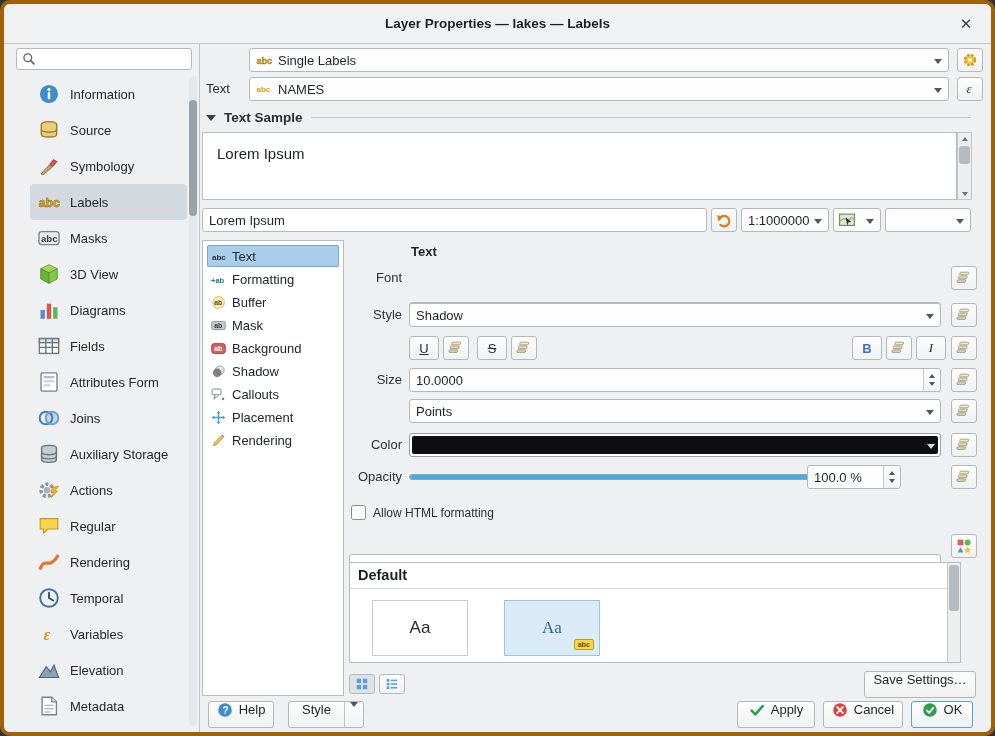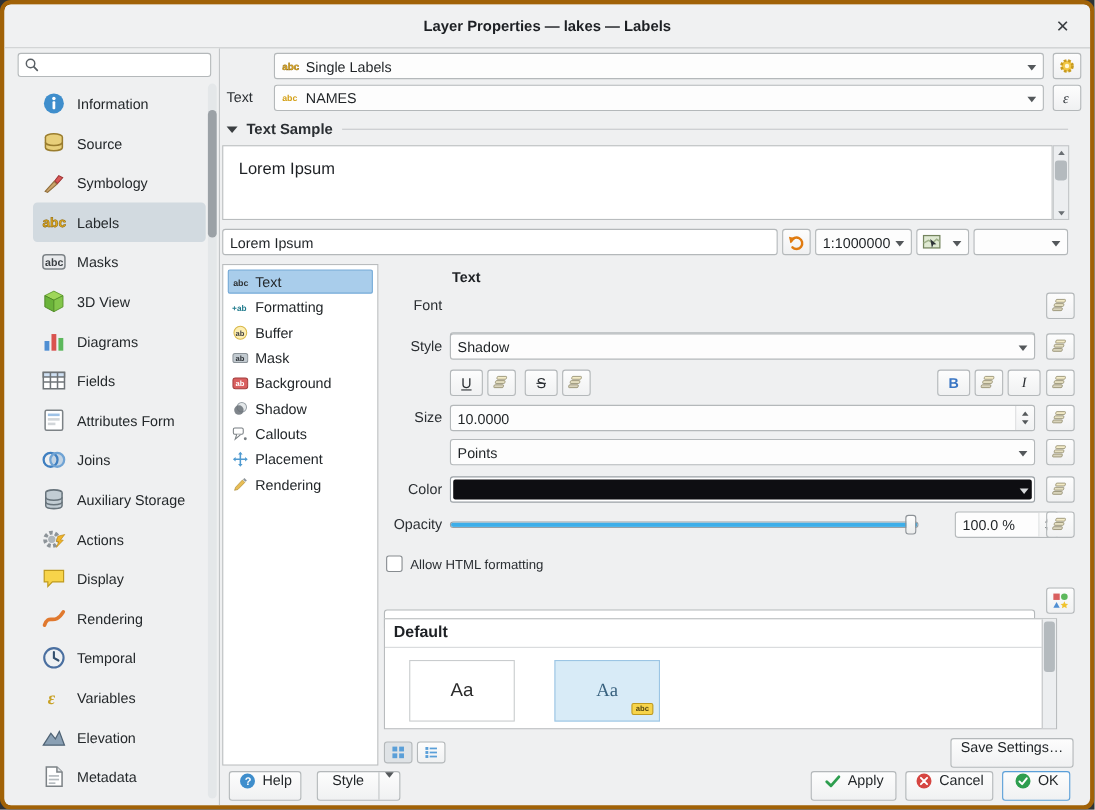--- a/index.html
+++ b/index.html
@@ -371,21 +371,21 @@
             </svg>
           </span>
           <span class="side-label">Actions</span>
         </div>
         <div class="side-item">
           <span class="ic ic22">
             <svg viewBox="0 0 16 16" xmlns="http://www.w3.org/2000/svg">
               <path d="M1.6 2.6 h12.8 v7.6 h-7.4 l-3 3 v-3 H1.6 z" fill="#f7d44a" stroke="#bf9a1f" stroke-width="0.8"></path>
             </svg>
           </span>
-          <span class="side-label">Display</span>
+          <span class="side-label">Regular</span>
         </div>
         <div class="side-item">
           <span class="ic ic22">
             <svg viewBox="0 0 16 16" xmlns="http://www.w3.org/2000/svg">
               <path d="M1.8 12.6 C4.6 4.2 8.2 13.8 14.2 3.8" fill="none" stroke="#e0792f" stroke-width="2.4" stroke-linecap="round"></path>
             </svg>
           </span>
           <span class="side-label">Rendering</span>
         </div>
         <div class="side-item">
@@ -747,21 +747,21 @@
         </span>
       </div>
 
     <div class="form-label" style="top:421px;">Opacity</div>
     <div class="slider" style="left:209px;top:421px;width:426px;">
       <div class="slider-track">
           <div class="slider-fill" style="width: 100%;"></div>
         </div>
       <div class="slider-handle"></div>
     </div>
-    <div class="combo spin" style="left:668px;top:421px;width:94px;">
+    <div class="combo spin" style="left:607px;top:421px;width:94px;">
       <span>100.0 %</span>
       <span class="spin-ud">
           <span class="tri-up-s"></span>
           <span class="tri-dn-s"></span>
         </span>
     </div>
     <div class="tool-btn dd-btn" style="left:751px;top:421px;width:26px;">
         <span class="ic ic16">
           <svg viewBox="0 0 16 16" xmlns="http://www.w3.org/2000/svg">
             <g transform="skewX(-12)">

